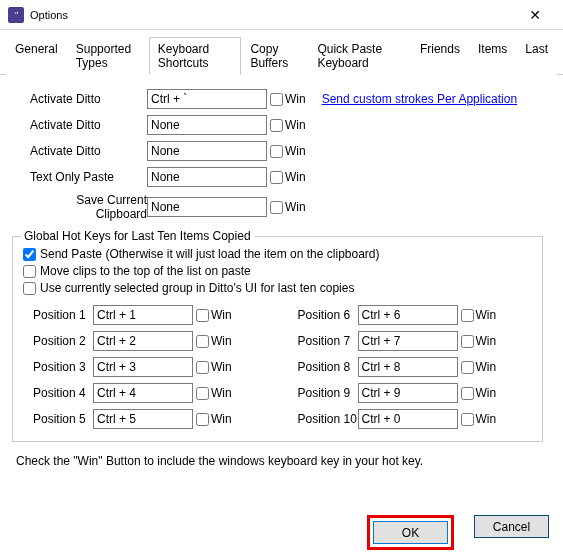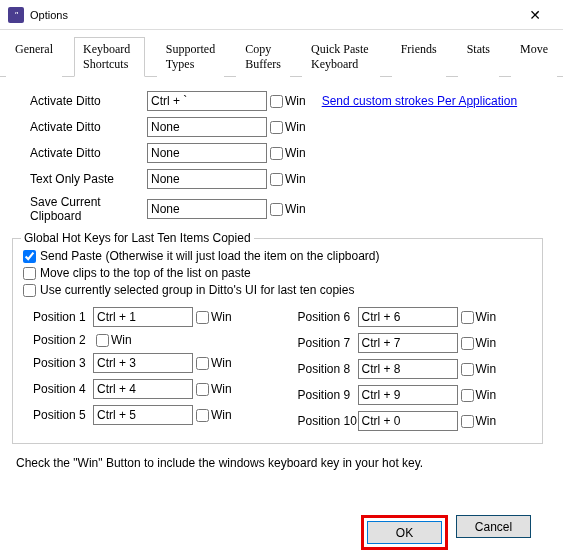--- a/index.html
+++ b/index.html
@@ -1,66 +1,66 @@
 <!DOCTYPE html>
 <html><head>
 <meta charset="utf-8">
 <style>
 * { box-sizing: border-box; margin: 0; padding: 0; }
 body { font-family: "Segoe UI", Tahoma, sans-serif; font-size: 12px; color: #000; background: #fff; width: 563px; height: 560px; overflow: hidden; }
 .titlebar { display: flex; align-items: center; height: 30px; padding: 0 8px; border-bottom: 1px solid #ddd; }
 .app-icon { width: 16px; height: 16px; background: #4a3d8f; border-radius: 2px; display: flex; align-items: center; justify-content: center; color: #fff; font-size: 9px; font-style: italic; margin-right: 6px; }
 .title { flex: 1; font-size: 11px; }
 .close-btn { width: 40px; height: 30px; display: flex; align-items: center; justify-content: center; font-size: 14px; cursor: pointer; }
-.tabs { display: flex; border-bottom: 1px solid #ccc; padding: 6px 6px 0 6px; gap: 12px; font-family: Liberation Serif, serif; }
+.tabs { display: flex; border-bottom: 1px solid #ccc; padding: 6px 6px 0 6px; gap: 0; }
 .tab { padding: 4px 8px; font-size: 12px; border: 1px solid transparent; cursor: pointer; position: relative; top: 1px; background: #fff; }
 .tab.active { border: 1px solid #ccc; border-bottom: 1px solid #fff; }
 .content { padding: 14px 20px 8px 12px; }
 .row { display: flex; align-items: center; margin-bottom: 6px; }
 .row label.lbl { width: 135px; padding-left: 18px; }
 .row input.txt { width: 120px; height: 20px; border: 1px solid #7a7a7a; padding: 0 3px; font-size: 12px; }
 .chk { margin-left: 3px; display: flex; align-items: center; }
 .chk input { margin-right: 2px; }
 .link { color: #0000ee; text-decoration: underline; margin-left: 16px; cursor: pointer; }
 .groupbox { border: 1px solid #ccc; margin-top: 15px; padding: 10px 10px 6px 10px; position: relative; }
 .groupbox .legend { position: absolute; top: -8px; left: 8px; background: #fff; padding: 0 3px; font-size: 12px; }
 .groupopts { margin-bottom: 10px; }
 .groupopts .optrow { display: flex; align-items: center; margin-bottom: 3px; }
 .groupopts input[type=checkbox] { margin-right: 4px; }
 .posgrid { display: flex; gap: 20px; }
 .poscol { flex: 1; }
 .posrow { display: flex; align-items: center; margin-bottom: 6px; }
 .posrow .plabel { width: 70px; padding-left: 10px; }
 .posrow input.txt { width: 100px; height: 20px; border: 1px solid #7a7a7a; padding: 0 3px; font-size: 12px; }
 .footnote { margin-top: 12px; padding-left: 4px; }
-.btnbar { position: absolute; bottom: 10px; right: 32px; display: flex; gap: 8px; }
+.btnbar { position: absolute; bottom: 10px; right: 14px; display: flex; gap: 20px; }
 .btn { width: 75px; height: 23px; border: 1px solid #0c4a6e; background: #e1e1e1; font-size: 12px; cursor: pointer; }
 .ok-wrap { border: 3px solid #e60000; padding: 3px; }
 .btn.ok { border: 1px solid #0078d7; }
 </style>
 </head>
 <body>
 
 <div class="titlebar">
   <div class="app-icon">"</div>
   <div class="title">Options</div>
   <div class="close-btn">
     <span>✕</span>
   </div>
 </div>
 
 <div class="tabs">
   <div class="tab">General</div>
+  <div class="tab">Supported Types</div>
   <div class="tab active">Keyboard Shortcuts</div>
-  <div class="tab">Supported Types</div>
   <div class="tab">Copy Buffers</div>
   <div class="tab">Quick Paste Keyboard</div>
   <div class="tab">Friends</div>
-  <div class="tab">Stats</div>
-  <div class="tab">Move</div>
+  <div class="tab">Items</div>
+  <div class="tab">Last</div>
 </div>
 
 <div class="content">
 
   <div class="row">
     <label class="lbl">Activate Ditto</label>
     <input class="txt" value="Ctrl + `" style="">
     <label class="chk">
         <input type="checkbox" style="">
         <span>Win</span>
@@ -89,21 +89,21 @@
   <div class="row">
     <label class="lbl">Text Only Paste</label>
     <input class="txt" value="None" style="">
     <label class="chk">
         <input type="checkbox" style="">
         <span>Win</span>
       </label>
   </div>
 
   <div class="row">
-    <label class="lbl" style="width:135px;">Save Current Clipboard</label>
+    <label class="lbl" style="width:135px;text-align:right;">Save Current Clipboard</label>
     <input class="txt" value="None" style="">
     <label class="chk">
         <input type="checkbox" style="">
         <span>Win</span>
       </label>
   </div>
 
   <div class="groupbox">
     <div class="legend">Global Hot Keys for Last Ten Items Copied</div>
 
@@ -127,20 +127,21 @@
         <div class="posrow">
           <span class="plabel">Position 1</span>
           <input class="txt" value="Ctrl + 1" style="">
           <label class="chk">
               <input type="checkbox" style="">
               <span>Win</span>
             </label>
         </div>
         <div class="posrow">
           <span class="plabel">Position 2</span>
+          <input class="txt" value="Ctrl + 2" style="">
           <label class="chk">
               <input type="checkbox" style="">
               <span>Win</span>
             </label>
         </div>
         <div class="posrow">
           <span class="plabel">Position 3</span>
           <input class="txt" value="Ctrl + 3" style="">
           <label class="chk">
               <input type="checkbox" style="">

